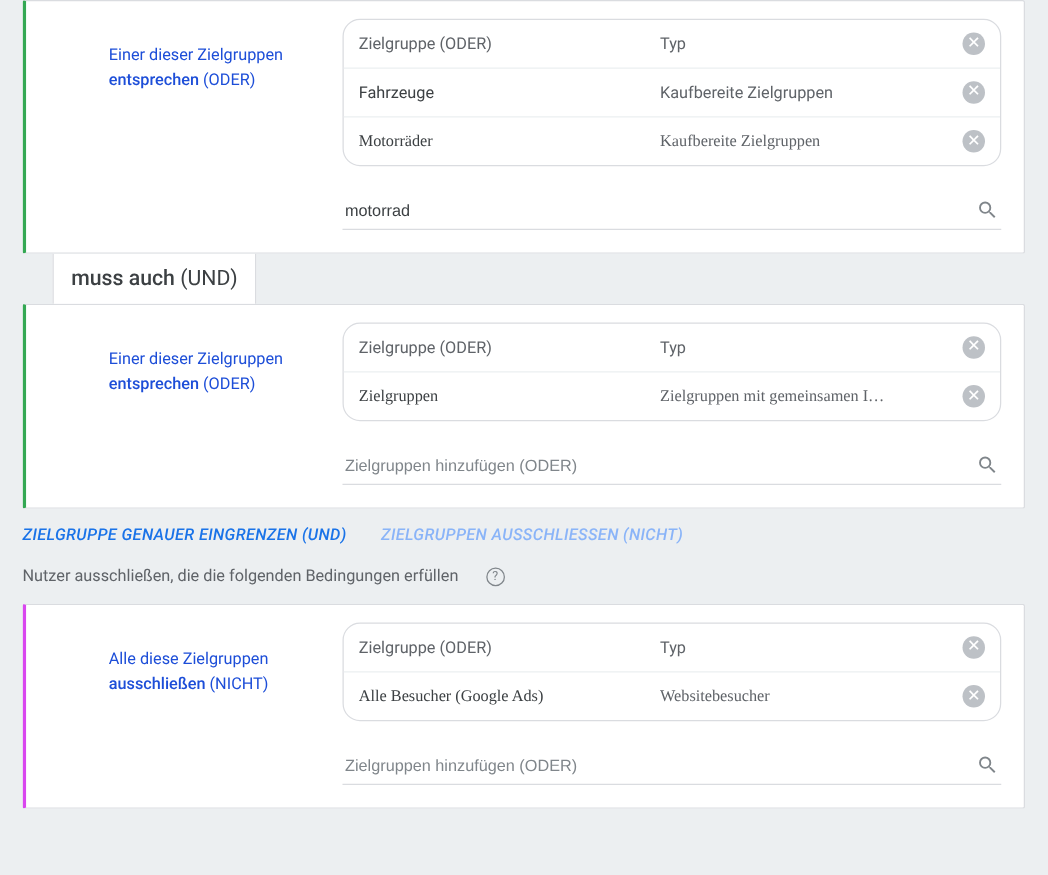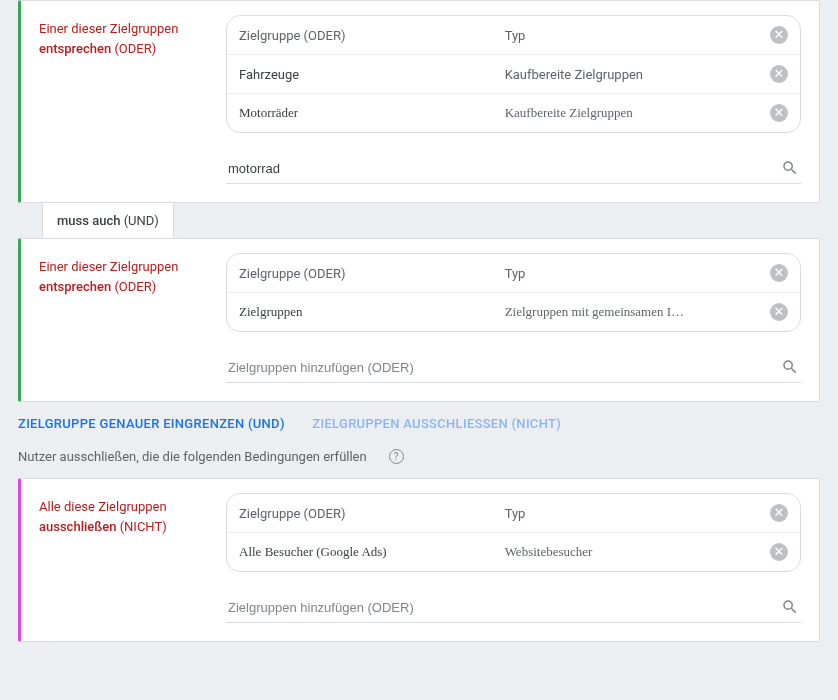--- a/index.html
+++ b/index.html
@@ -16,24 +16,25 @@
     border: 1px solid #dadce0;
     border-radius: 2px;
     display: flex;
     margin: 0 18px 10px 18px;
     position: relative;
   }
   .card.green { border-left: 3px solid #34a853; }
   .card.red   { border-left: 3px solid #d946ef; }
   .card-left {
     width: 195px;
-    padding: 18px 10px 18px 18px;
-    font-size: 13px;
-    color: #b91c1c;
+    padding: 34px 10px 18px 18px;
+    font-size: 13px;
+    color: #1d4ed8;
     line-height: 1.5;
+    margin-left: 48px;
   }
   .card-left .bold { font-weight: 500; }
   .card-right {
     flex: 1;
     padding: 14px 18px 18px 10px;
   }
   .table-box {
     border: 1px solid #dadce0;
     border-radius: 14px;
   }
@@ -80,32 +81,32 @@
     padding: 0;
   }
   .connector-inner {
     margin-left: 24px;
     background: #fff;
     border: 1px solid #dadce0;
     border-top: none;
     border-bottom: none;
     display: inline-block;
     padding: 10px 14px;
-    font-size: 13px;
+    font-size: 17px;
     color: #3c4043;
   }
   .connector-inner .bold { font-weight: 500; }
   .card:first-of-type { margin-top: 0; }
   .action-links {
     margin: 14px 18px 18px 18px;
     font-size: 13px;
     font-weight: 500;
     letter-spacing: .3px;
   }
-  .action-links span { margin-right: 24px; cursor: pointer; }
+  .action-links span { margin-right: 24px; cursor: pointer; font-style: italic; }
   .link-active { color: #1a73e8; }
   .link-muted  { color: #8ab4f8; }
   .exclude-label {
     margin: 0 18px 14px 18px;
     color: #5f6368;
     font-size: 13px;
     display: flex;
     align-items: center;
     gap: 22px;
   }

